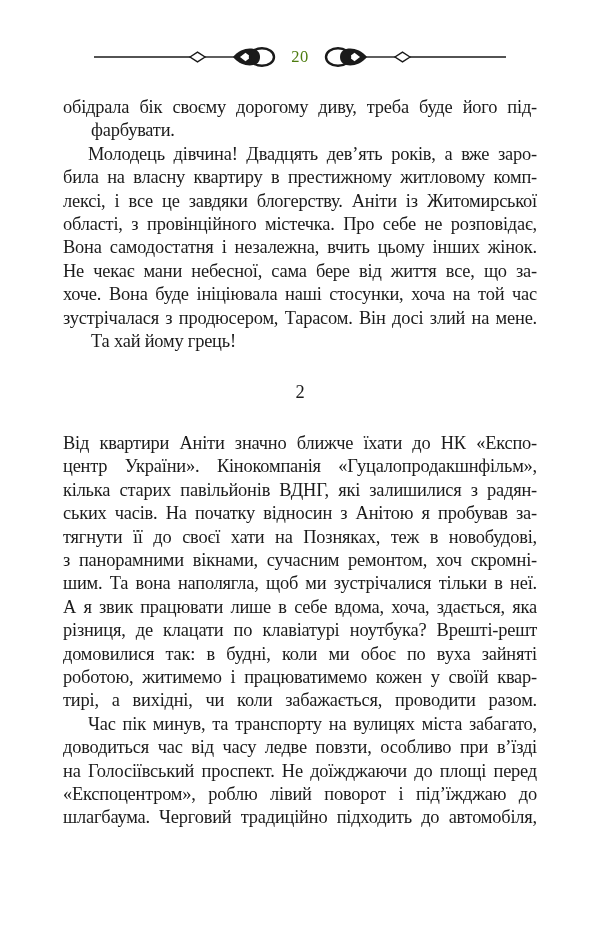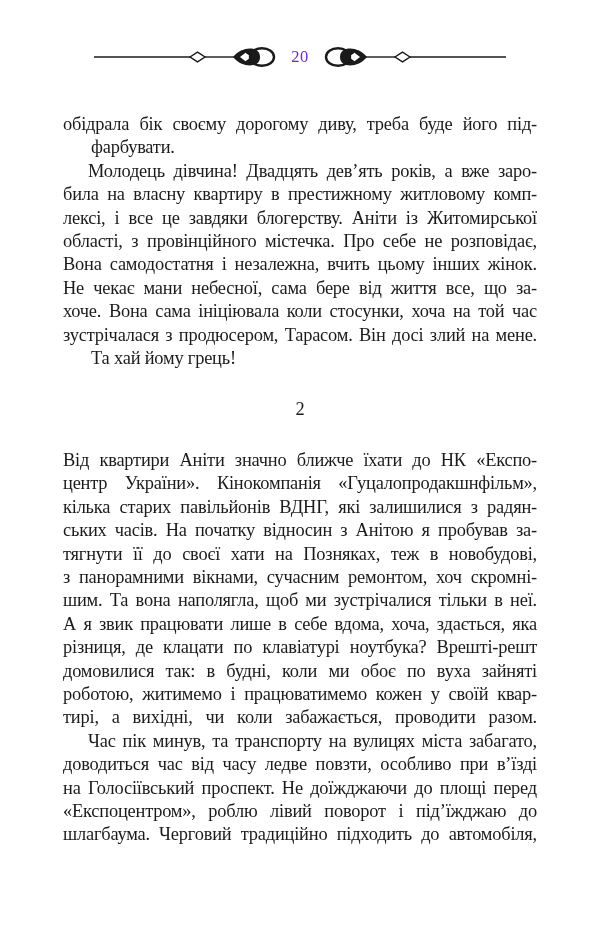--- a/index.html
+++ b/index.html
@@ -24,28 +24,28 @@
     right: 0;
     display: flex;
     align-items: center;
     justify-content: center;
     gap: 14px;
   }
   .page-number {
     font-size: 16.5px;
     line-height: 26px;
     letter-spacing: 0.5px;
-    color: #6d28d9;
+    color: #4d7c0f;
   }
   .orn { display: block; }
   .orn.mirror { transform: scaleX(-1); }
   
   .body-text {
     position: absolute;
-    top: 113px;
+    top: 96px;
     left: 63px;
     width: 474px;
     font-size: 18.4px;
     line-height: 23.4px;
     letter-spacing: -0.2px;
   }
   .para { margin: 0; }
   .line {
     display: block;
     text-align: justify;
@@ -95,21 +95,21 @@
         <span class="line">обідрала бік своєму дорогому диву, треба буде його під-</span>
         <span class="line end">фарбувати.</span>
       </p>
       <p class="para">
         <span class="line indent">Молодець дівчина! Двадцять дев’ять років, а вже заро-</span>
         <span class="line">била на власну квартиру в престижному житловому комп-</span>
         <span class="line">лексі, і все це завдяки блогерству. Аніти із Житомирської</span>
         <span class="line">області, з провінційного містечка. Про себе не розповідає,</span>
         <span class="line">Вона самодостатня і незалежна, вчить цьому інших жінок.</span>
         <span class="line">Не чекає мани небесної, сама бере від життя все, що за-</span>
-        <span class="line">хоче. Вона сама ініціювала коли стосунки, хоча на той час</span>
+        <span class="line">хоче. Вона буде ініціювала наші стосунки, хоча на той час</span>
         <span class="line">зустрічалася з продюсером, Тарасом. Він досі злий на мене.</span>
         <span class="line end">Та хай йому грець!</span>
       </p>
       <div class="section-heading">2</div>
       <p class="para">
         <span class="line">Від квартири Аніти значно ближче їхати до НК «Експо-</span>
         <span class="line">центр України». Кінокомпанія «Гуцалопродакшнфільм»,</span>
         <span class="line">кілька старих павільйонів ВДНГ, які залишилися з радян-</span>
         <span class="line">ських часів. На початку відносин з Анітою я пробував за-</span>
         <span class="line">тягнути її до своєї хати на Позняках, теж в новобудові,</span>

